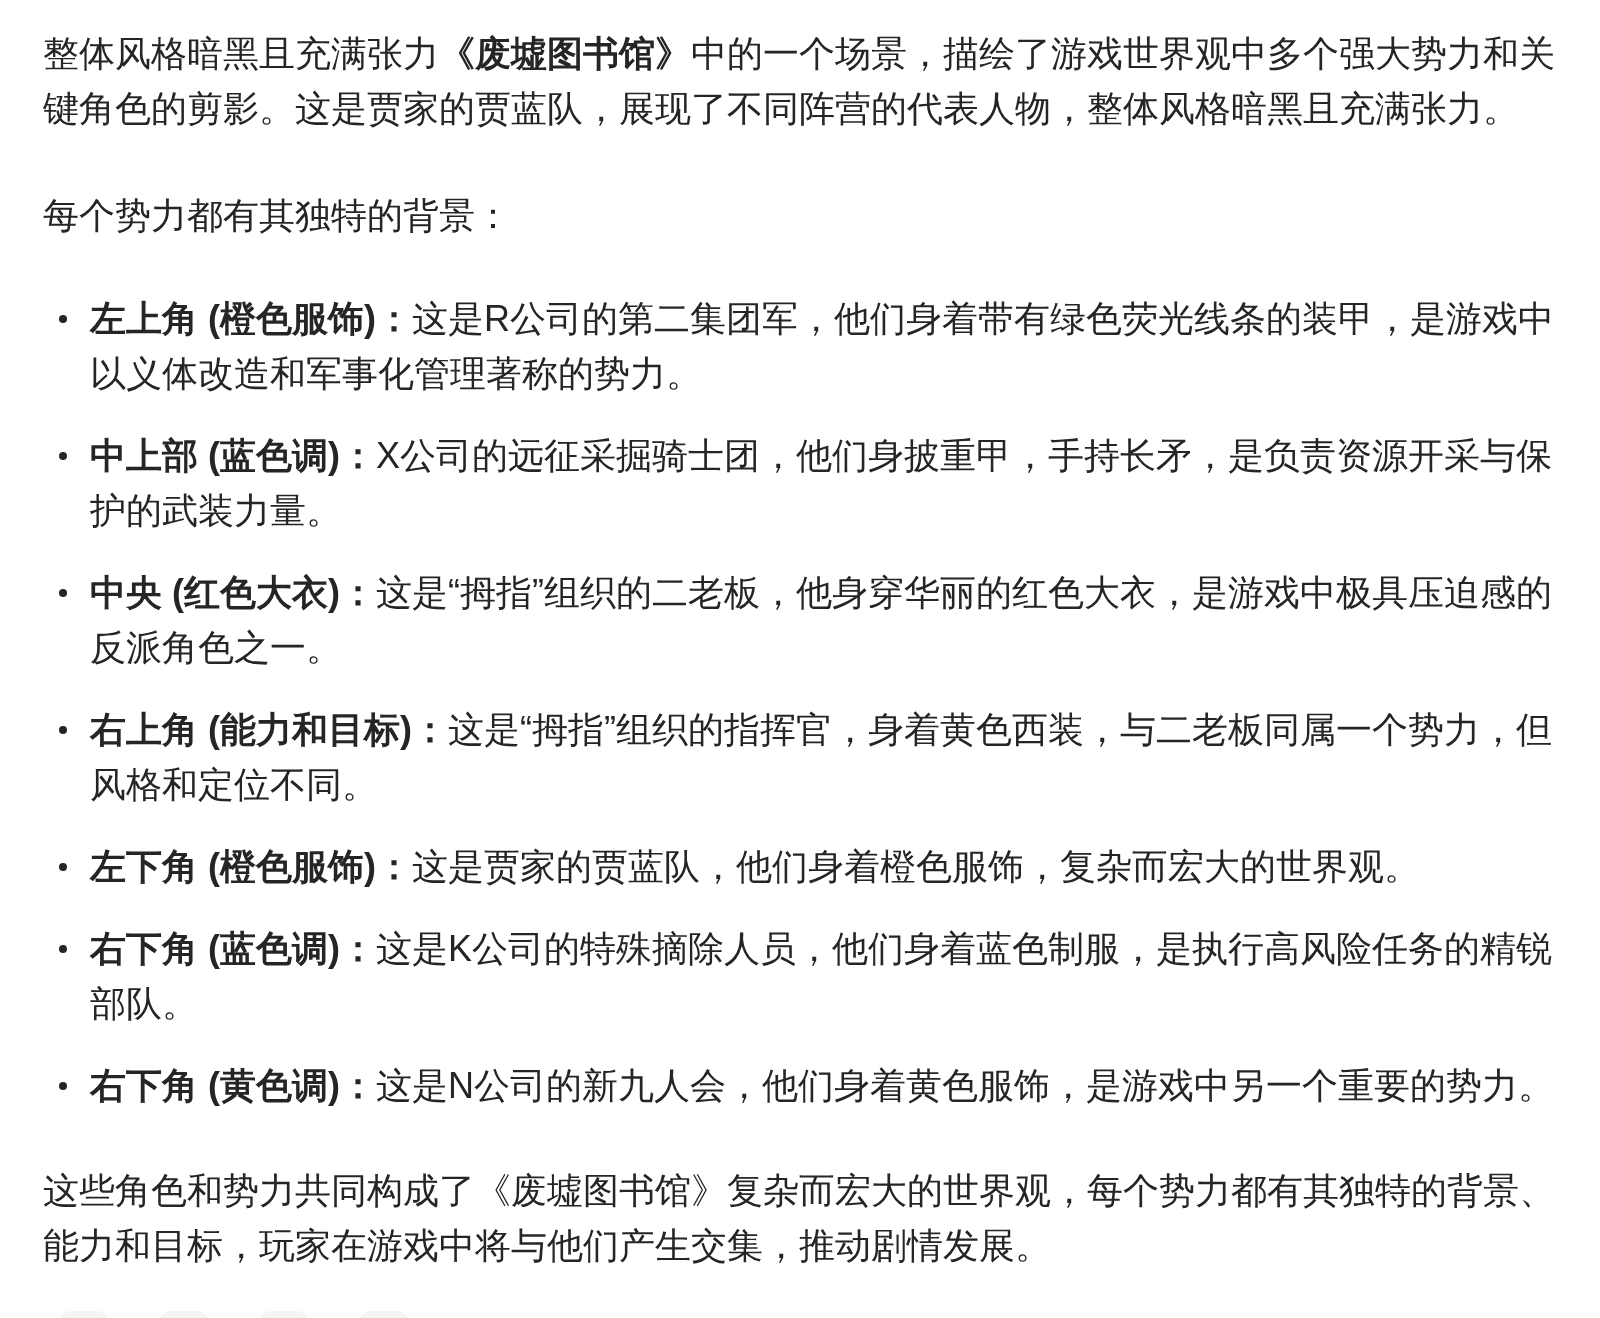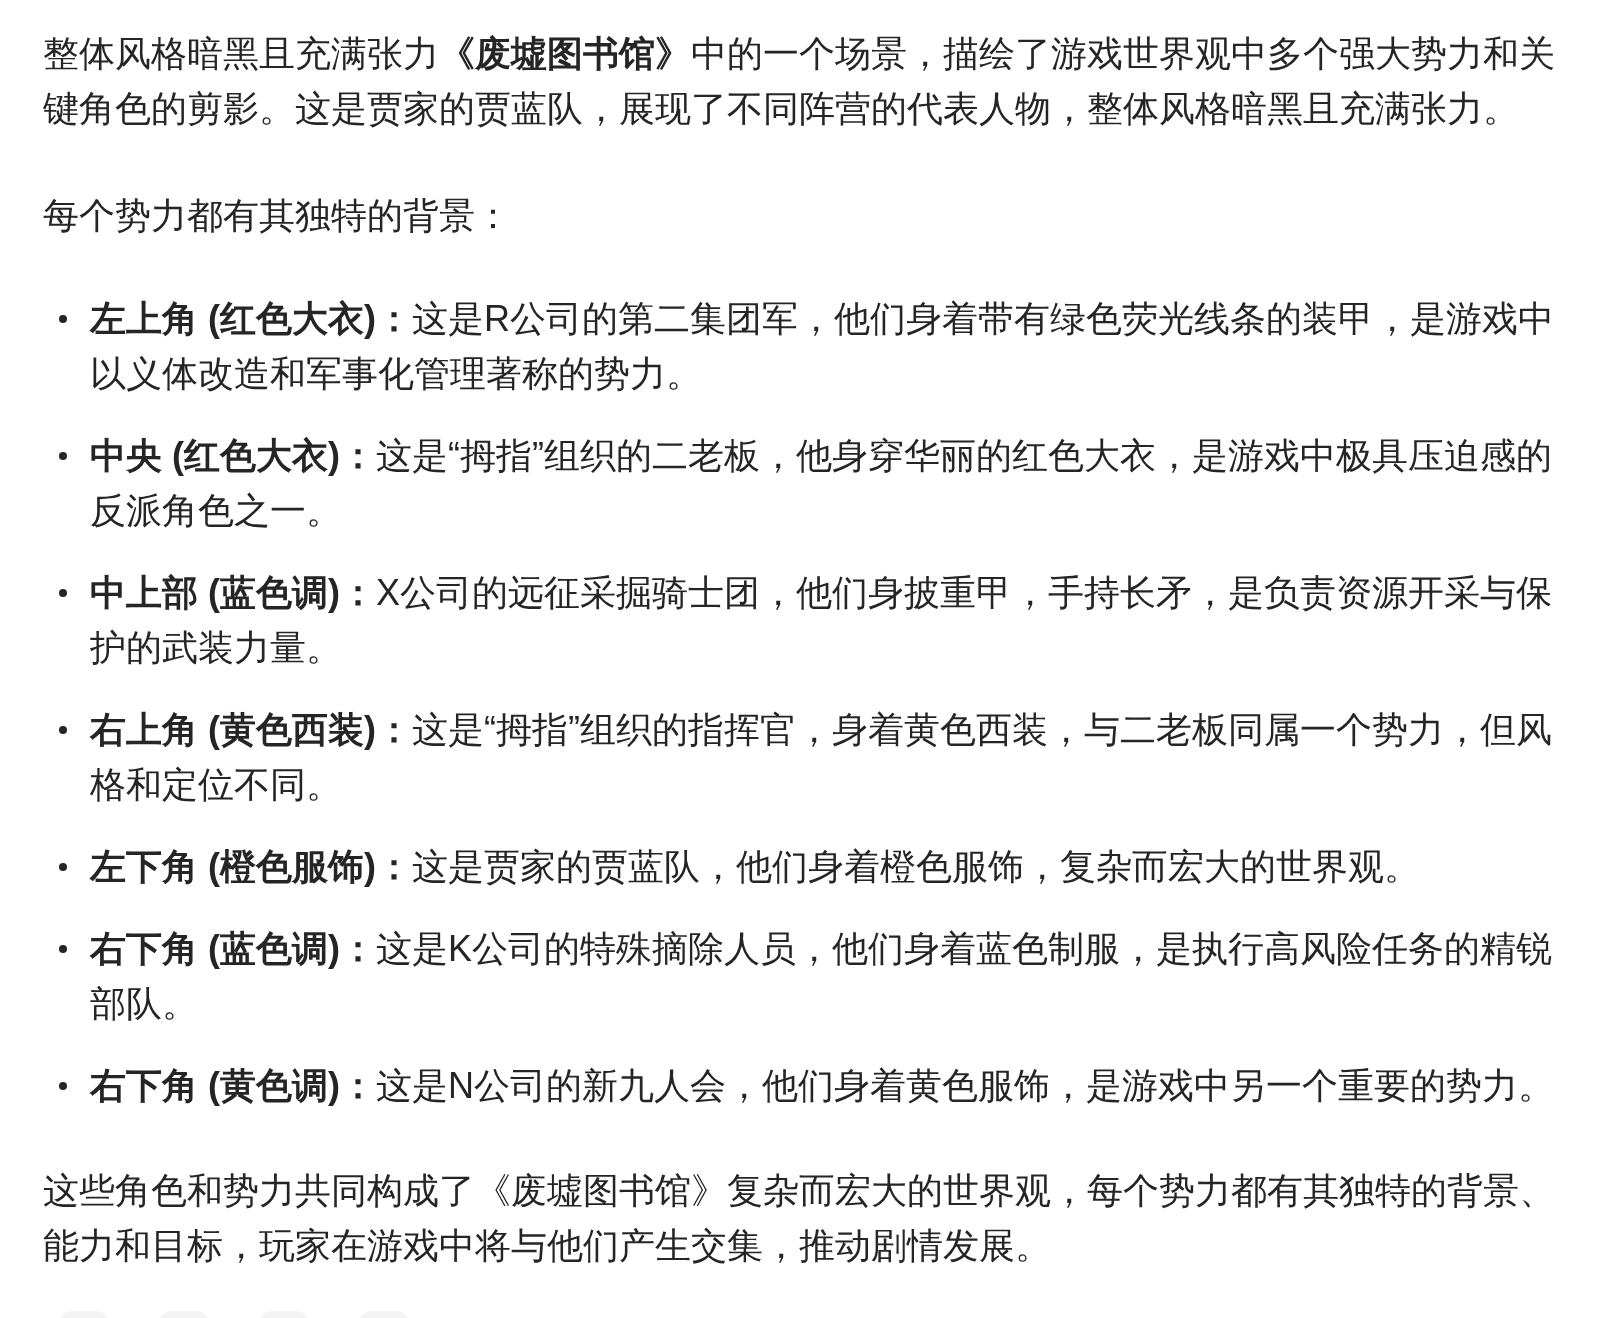--- a/index.html
+++ b/index.html
@@ -45,24 +45,24 @@
 </head>
 <body>
 
 <main class="message">
 
   <p class="para-intro"><span>整体风格暗黑且充满张力</span><strong>《废墟图书馆》</strong><span>中的一个场景，描绘了游戏世界观中多个强大势力和关键角色的剪影。这是贾家的贾蓝队，展现了不同阵营的代表人物，整体风格暗黑且充满张力。</span></p>
 
   <p class="para-list-intro">每个势力都有其独特的背景：</p>
 
   <ul class="faction-list">
-    <li><strong class="bullet-label">左上角 (红色大衣)：</strong><span>这是R公司的第二集团军，他们身着带有绿色荧光线条的装甲，是游戏中以义体改造和军事化管理著称的势力。</span></li>
+    <li><strong class="bullet-label">左上角 (橙色服饰)：</strong><span>这是R公司的第二集团军，他们身着带有绿色荧光线条的装甲，是游戏中以义体改造和军事化管理著称的势力。</span></li>
+    <li><strong class="bullet-label">中上部 (蓝色调)：</strong><span>X公司的远征采掘骑士团，他们身披重甲，手持长矛，是负责资源开采与保护的武装力量。</span></li>
     <li><strong class="bullet-label">中央 (红色大衣)：</strong><span>这是“拇指”组织的二老板，他身穿华丽的红色大衣，是游戏中极具压迫感的反派角色之一。</span></li>
-    <li><strong class="bullet-label">中上部 (蓝色调)：</strong><span>X公司的远征采掘骑士团，他们身披重甲，手持长矛，是负责资源开采与保护的武装力量。</span></li>
-    <li><strong class="bullet-label">右上角 (黄色西装)：</strong><span>这是“拇指”组织的指挥官，身着黄色西装，与二老板同属一个势力，但风格和定位不同。</span></li>
+    <li><strong class="bullet-label">右上角 (能力和目标)：</strong><span>这是“拇指”组织的指挥官，身着黄色西装，与二老板同属一个势力，但风格和定位不同。</span></li>
     <li><strong class="bullet-label">左下角 (橙色服饰)：</strong><span>这是贾家的贾蓝队，他们身着橙色服饰，复杂而宏大的世界观。</span></li>
     <li><strong class="bullet-label">右下角 (蓝色调)：</strong><span>这是K公司的特殊摘除人员，他们身着蓝色制服，是执行高风险任务的精锐部队。</span></li>
     <li><strong class="bullet-label">右下角 (黄色调)：</strong><span>这是N公司的新九人会，他们身着黄色服饰，是游戏中另一个重要的势力。</span></li>
   </ul>
 
   <p class="para-outro">这些角色和势力共同构成了《废墟图书馆》复杂而宏大的世界观，每个势力都有其独特的背景、能力和目标，玩家在游戏中将与他们产生交集，推动剧情发展。</p>
 
 </main>
 
 <div class="action-bar">

